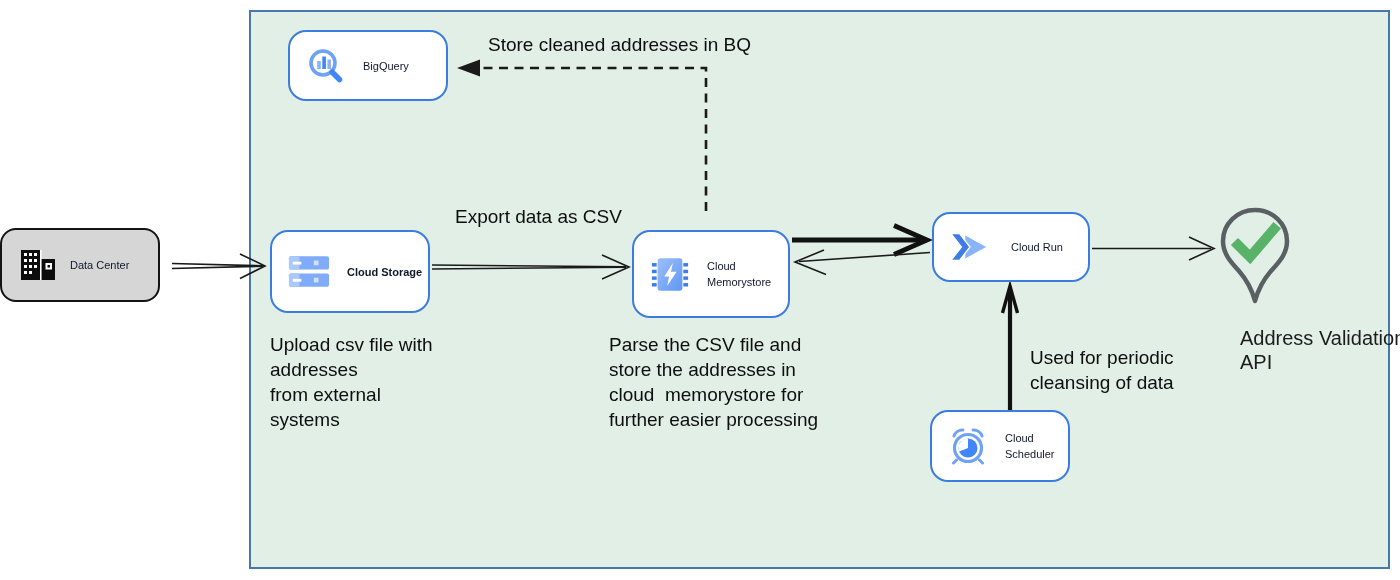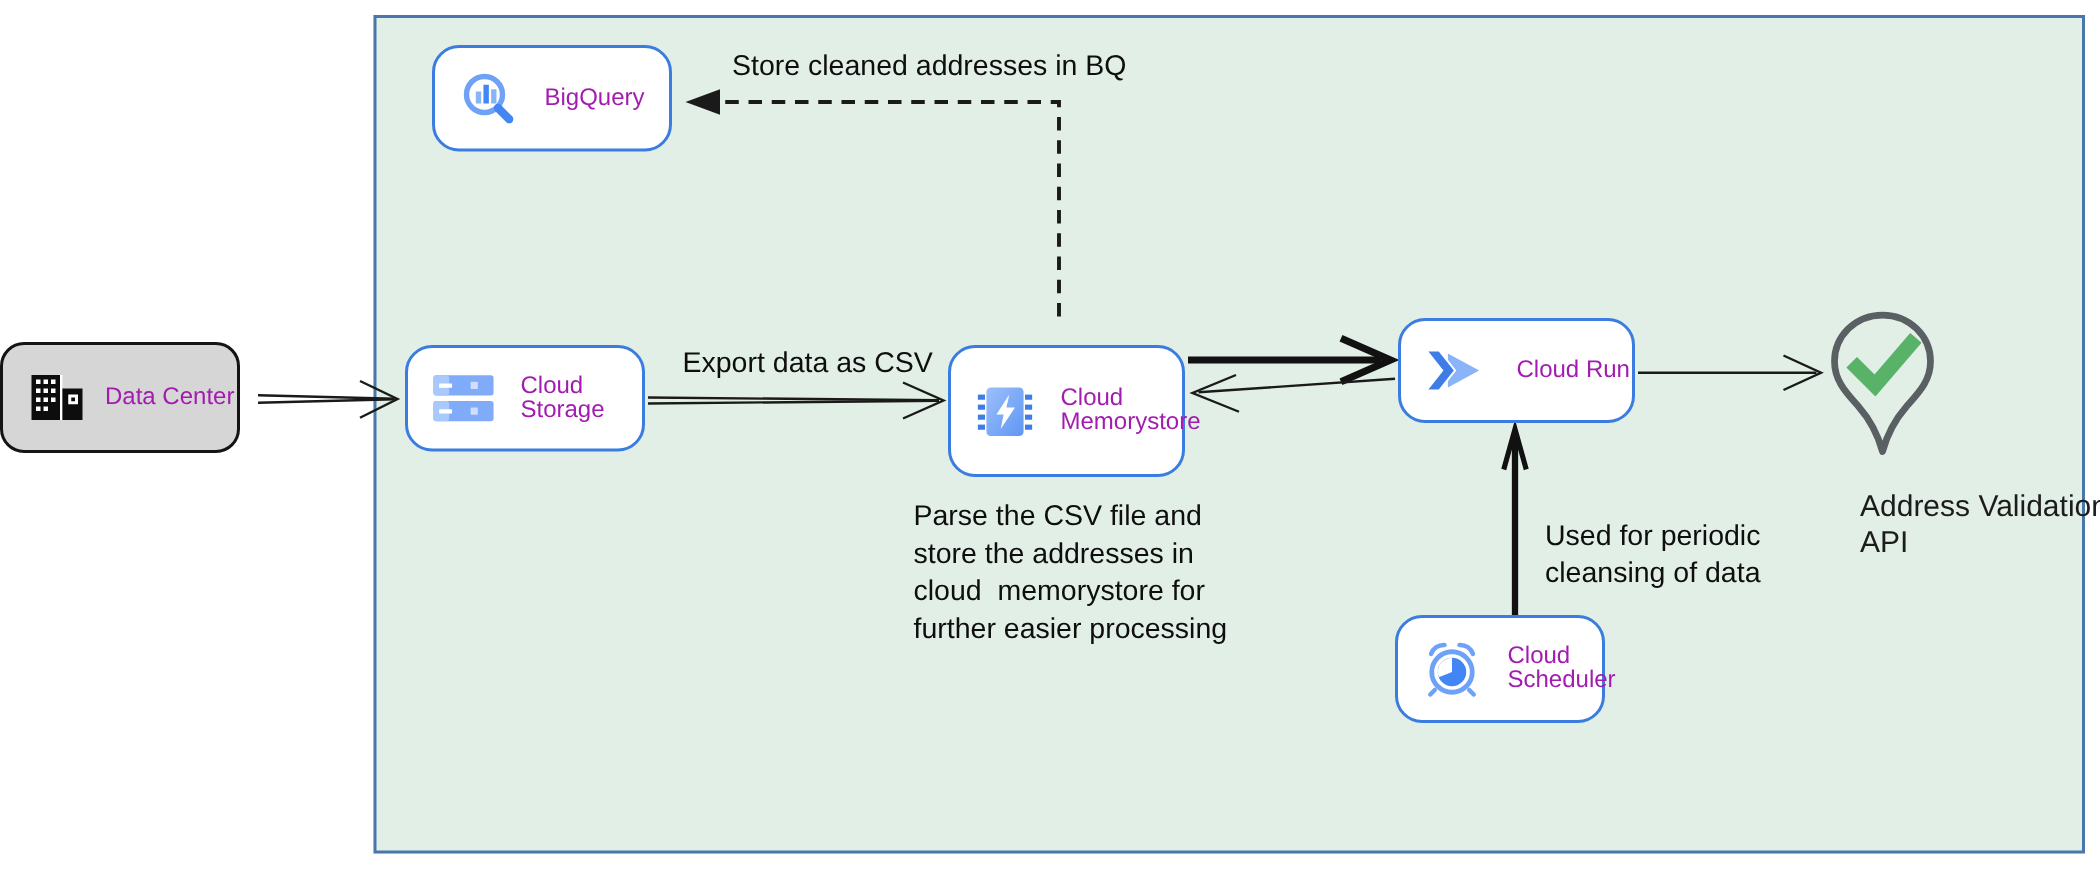--- a/index.html
+++ b/index.html
@@ -10,21 +10,21 @@
   .boundary{
     position:absolute;left:249px;top:10px;width:1141px;height:559px;
     background:#e2efe6;border:2px solid #4878ab;box-sizing:border-box;
   }
   .edges{position:absolute;left:0;top:0;width:1400px;height:580px;pointer-events:none;}
   .gnode{
     position:absolute;background:#ffffff;border:2px solid #3b7ce0;border-radius:18px;
     box-sizing:border-box;display:flex;align-items:center;padding-left:16px;gap:17px;
   }
   .gnode.plain{background:#d6d6d6;border:2px solid #141414;border-radius:16px;}
-  .nlabel{font-size:16px;line-height:16px;color:#a21caf;}
+  .nlabel{font-size:11px;line-height:16px;color:#0f172a;}
   .nicon{display:flex;align-items:center;}
   .note{position:absolute;font-size:19px;line-height:25px;white-space:pre;color:#0e0e0e;}
   .pinlabel{position:absolute;font-size:20px;line-height:24px;white-space:pre;color:#1c1c1c;}
   .pin{position:absolute;left:1216px;top:204px;}
 </style>
 </head>
 <body>
 
 <div class="canvas">
 
@@ -95,21 +95,21 @@
         <circle cx="17" cy="17" r="12" fill="#ffffff" stroke="#6fa2f7" stroke-width="3.6"></circle>
         <rect x="11.2" y="15" width="3.6" height="8" fill="#8ab4f8"></rect>
         <rect x="16.3" y="10.5" width="3.6" height="12.5" fill="#4285f4"></rect>
         <rect x="21.4" y="13.5" width="3.6" height="9.5" fill="#8ab4f8"></rect>
         <path d="M26 26 L33.5 33.5" stroke="#4285f4" stroke-width="5.5" stroke-linecap="round"></path>
       </svg>
     </span>
     <span class="nlabel">BigQuery</span>
   </div>
 
-  <div class="gnode" style="left:270px;top:230px;width:160px;height:71px;">
+  <div class="gnode" style="left:270px;top:230px;width:160px;height:83px;font-weight:bold;">
     <span class="nicon">
       <svg width="42" height="33" viewBox="0 0 44 34">
         <rect x="1" y="1" width="42" height="14" rx="2" fill="#7fabf8"></rect>
         <rect x="1" y="1" width="11" height="14" rx="2" fill="#a9c8fb"></rect>
         <rect x="5" y="6.7" width="9" height="3" fill="#ffffff"></rect>
         <rect x="27" y="5.5" width="5" height="5" fill="#cfdffc"></rect>
         <rect x="1" y="19" width="42" height="14" rx="2" fill="#7fabf8"></rect>
         <rect x="1" y="19" width="11" height="14" rx="2" fill="#a9c8fb"></rect>
         <rect x="5" y="24.7" width="9" height="3" fill="#ffffff"></rect>
         <rect x="27" y="23.5" width="5" height="5" fill="#cfdffc"></rect>
@@ -174,21 +174,25 @@
       <svg width="78" height="130" viewBox="0 0 78 130">
         <path d="M39 6 C21 6 7 20 7 37 C7 50 15 58 23 67 C30 75 36 86 39 97 C42 86 48 75 55 67 C63 58 71 50 71 37 C71 20 57 6 39 6 Z" fill="none" stroke="#5a5f63" stroke-width="4.5" stroke-linejoin="round"></path>
         <path d="M22 41 L34 53 L58 25" fill="none" stroke="#58b368" stroke-width="10" stroke-linecap="square" stroke-linejoin="miter"></path>
       </svg>
     </span>
   </div>
   <div class="pinlabel" style="left:1240px;top:326px;">Address Validation
 API</div>
 
   <div class="note" style="left:488px;top:32px;">Store cleaned addresses in BQ</div>
-  <div class="note" style="left:455px;top:230px;">Export data as CSV</div>
+  <div class="note" style="left:455px;top:204px;">Export data as CSV</div>
+  <div class="note" style="left:270px;top:332px;">Upload csv file with
+addresses
+from external
+systems</div>
   <div class="note" style="left:609px;top:332px;">Parse the CSV file and
 store the addresses in
 cloud  memorystore for
 further easier processing</div>
   <div class="note" style="left:1030px;top:345px;">Used for periodic
 cleansing of data</div>
 
 </div>
 
 </body></html>

